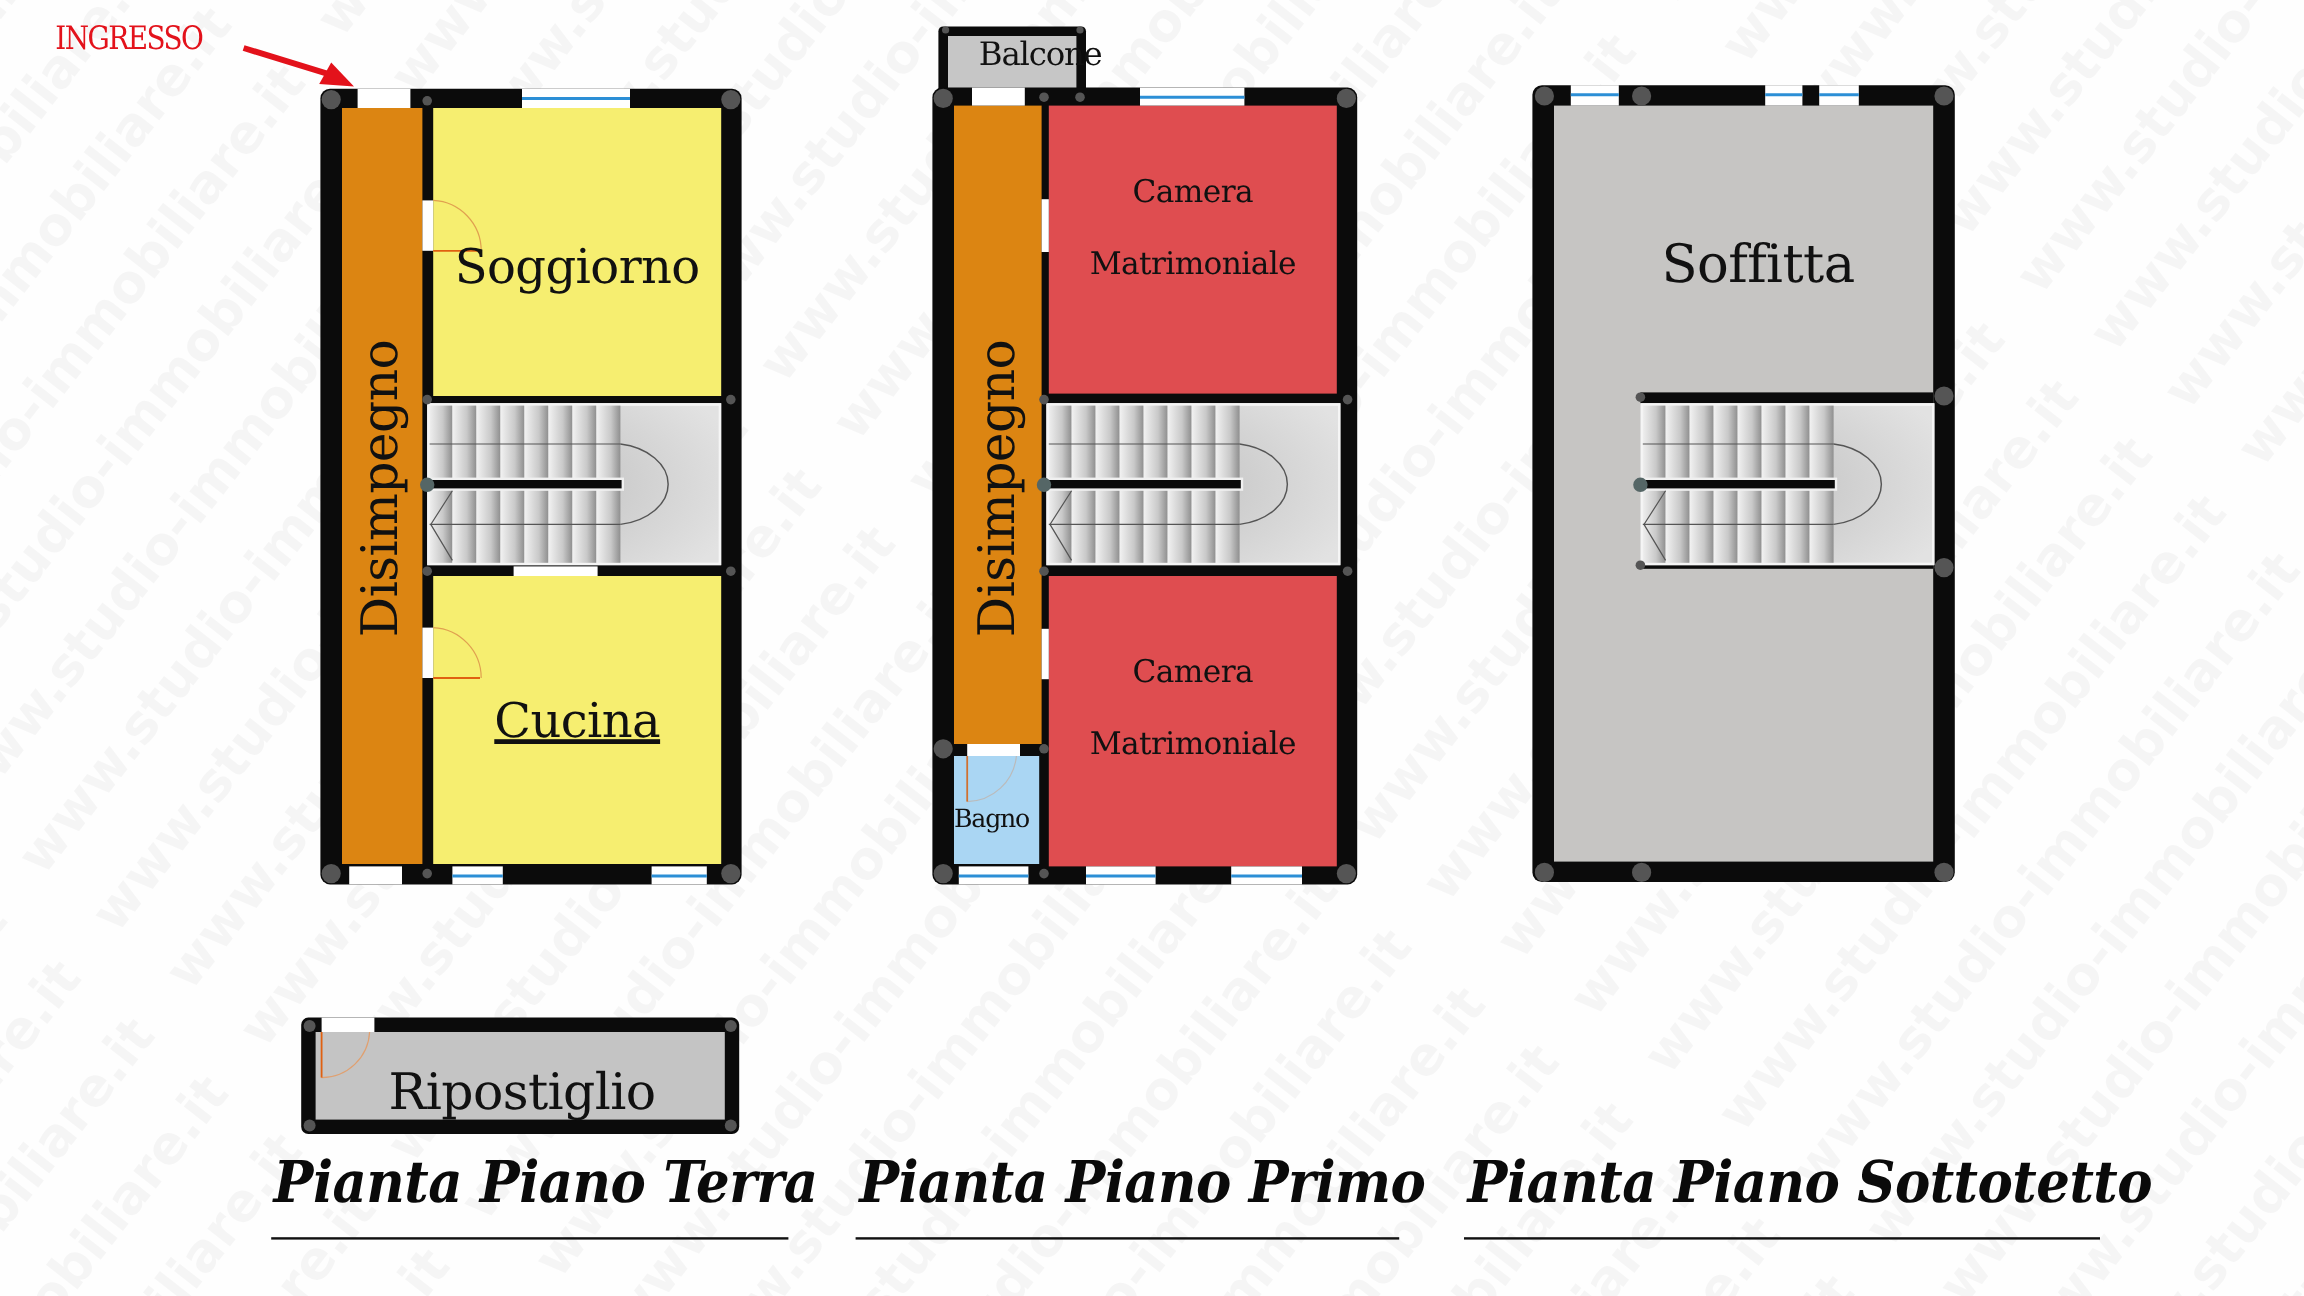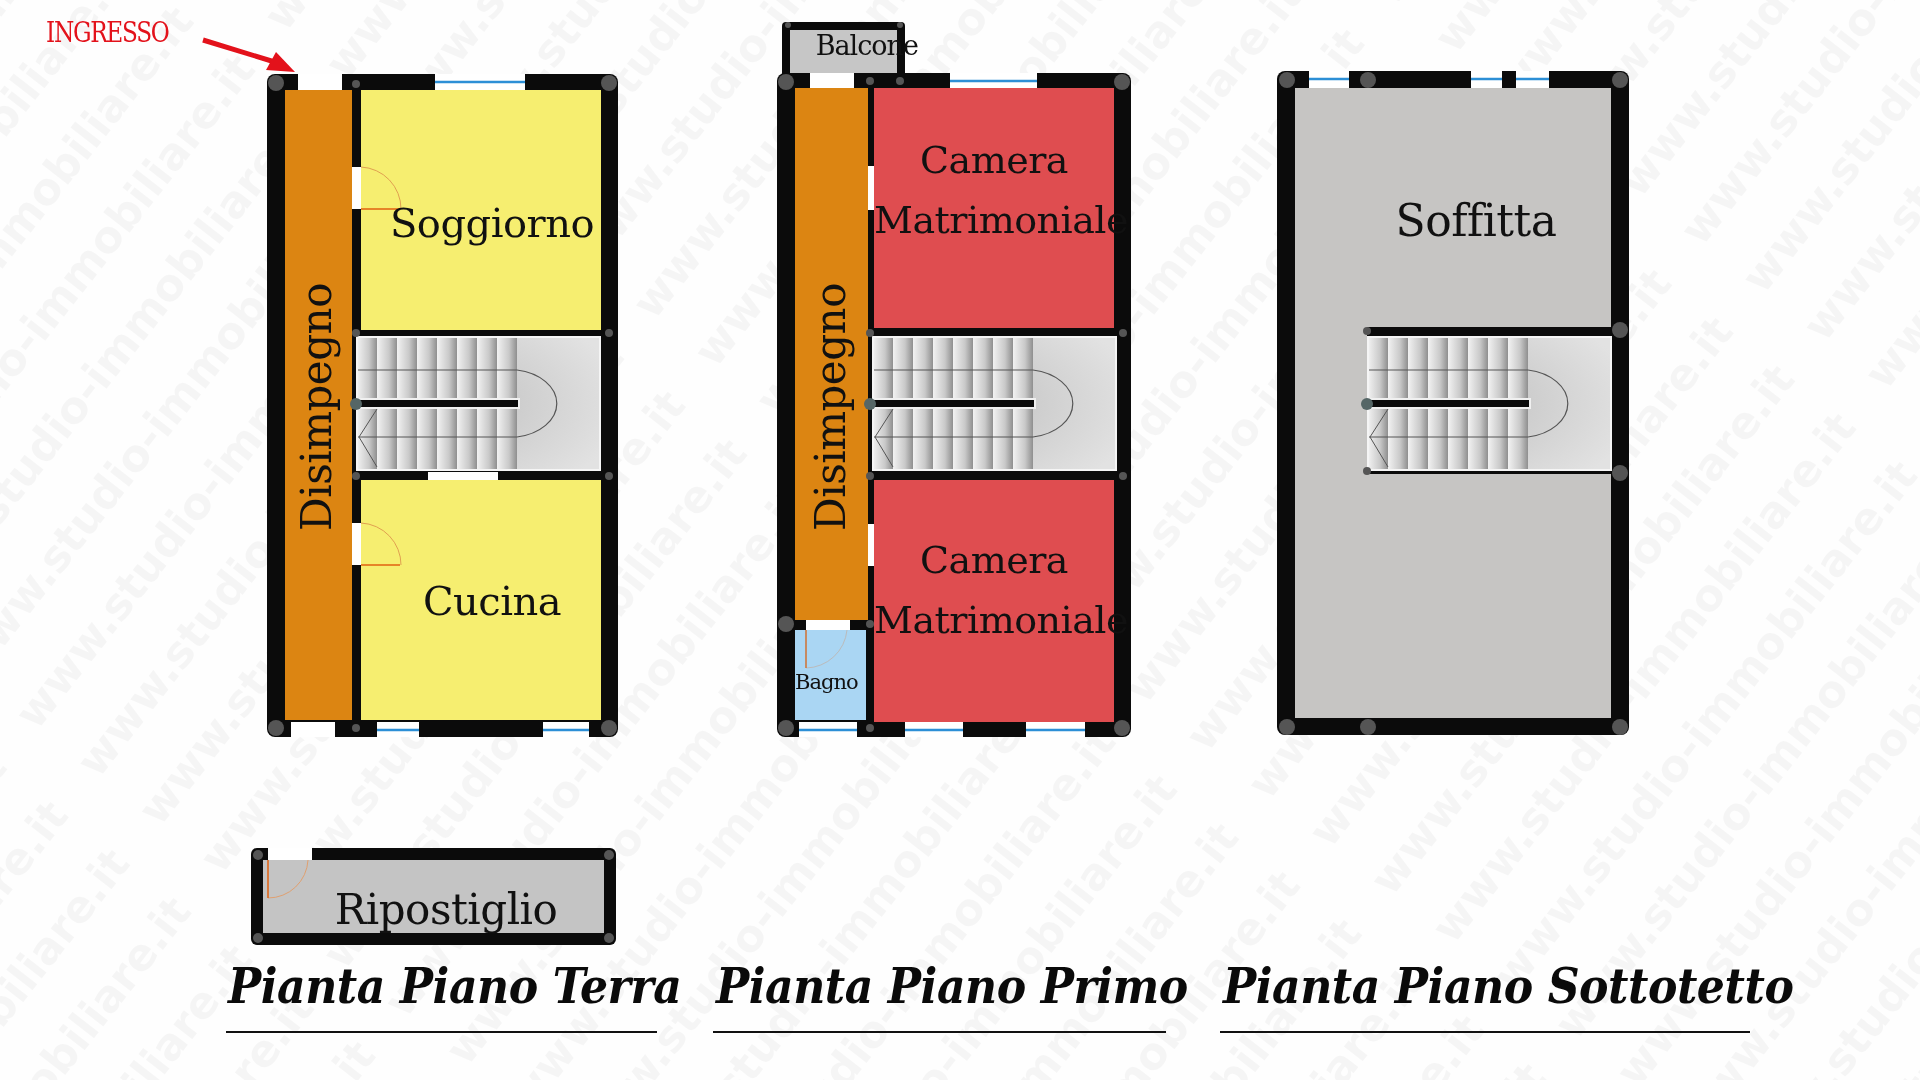--- a/index.html
+++ b/index.html
@@ -13,22 +13,22 @@
     transform: rotate(-52deg); transform-origin: 1400px 1200px;
     color: rgba(0,0,0,0.035); font-family: "DejaVu Sans", sans-serif;
     font-size: 44px; font-weight: bold; line-height: 78px; white-space: nowrap;
     pointer-events: none; overflow: hidden;
   }
   .plan-svg { position: absolute; left: 0; top: 0; }
   .lbl {
     position: absolute; color: #111; white-space: nowrap;
     font-family: "DejaVu Serif", serif; font-weight: normal;
   }
-  .room-lbl { font-size: 40px; text-align: center; letter-spacing: -0.5px; padding-left: 11px; }
-  .room-lbl-sm { font-size: 38px; text-align: center; line-height: 60px; letter-spacing: -0.5px; }
+  .room-lbl { font-size: 40px; text-align: center; letter-spacing: -0.5px; }
+  .room-lbl-sm { font-size: 26px; text-align: center; line-height: 60px; letter-spacing: -0.5px; }
   .vert {
     position: absolute; font-family: "DejaVu Serif", serif; font-size: 42px;
     transform: rotate(-90deg); transform-origin: center center; white-space: nowrap;
     text-align: center; color: #111; letter-spacing: -0.5px;
   }
   .ingresso {
     position: absolute; left: 46px; top: 17px; color: #e3121b;
     font-family: "DejaVu Serif", serif; font-size: 27px; letter-spacing: -1.5px;
     transform: scaleX(0.86); transform-origin: left top;
   }
@@ -245,21 +245,21 @@
   <g>
     <line x1="203" y1="40" x2="278" y2="63" stroke="#e3121b" stroke-width="5"></line>
     <polygon points="295,72 266,70 276,52" fill="#e3121b"></polygon>
   </g>
 </svg>
 
 <div class="ingresso">INGRESSO</div>
 
 <div class="vert" style="left:167px; top:382px; width:300px; height:50px; line-height:50px;">Disimpegno</div>
 <div class="lbl room-lbl" style="left:361px; top:200px; width:240px;">Soggiorno</div>
-<div class="lbl room-lbl" style="left:361px; top:578px; width:240px;">Cucina</div>
+<div class="lbl room-lbl" style="left:361px; top:578px; width:240px;text-decoration:underline;">Cucina</div>
 <div class="lbl room-lbl" style="left:263px; top:870px; width:344px; font-size:42px;margin-top:15px;">Ripostiglio</div>
 
 <div class="lbl" style="left:790px; top:30px; width:128px; text-align:right; font-size:27px; letter-spacing:-1px;">Balcone</div>
 <div class="vert" style="left:681px; top:382px; width:300px; height:50px; line-height:50px;">Disimpegno</div>
 <div class="lbl room-lbl-sm" style="left:874px; top:130px; width:240px;">
   <div>Camera</div>
   <div>Matrimoniale</div>
 </div>
 <div class="lbl room-lbl-sm" style="left:874px; top:530px; width:240px;">
   <div>Camera</div>

